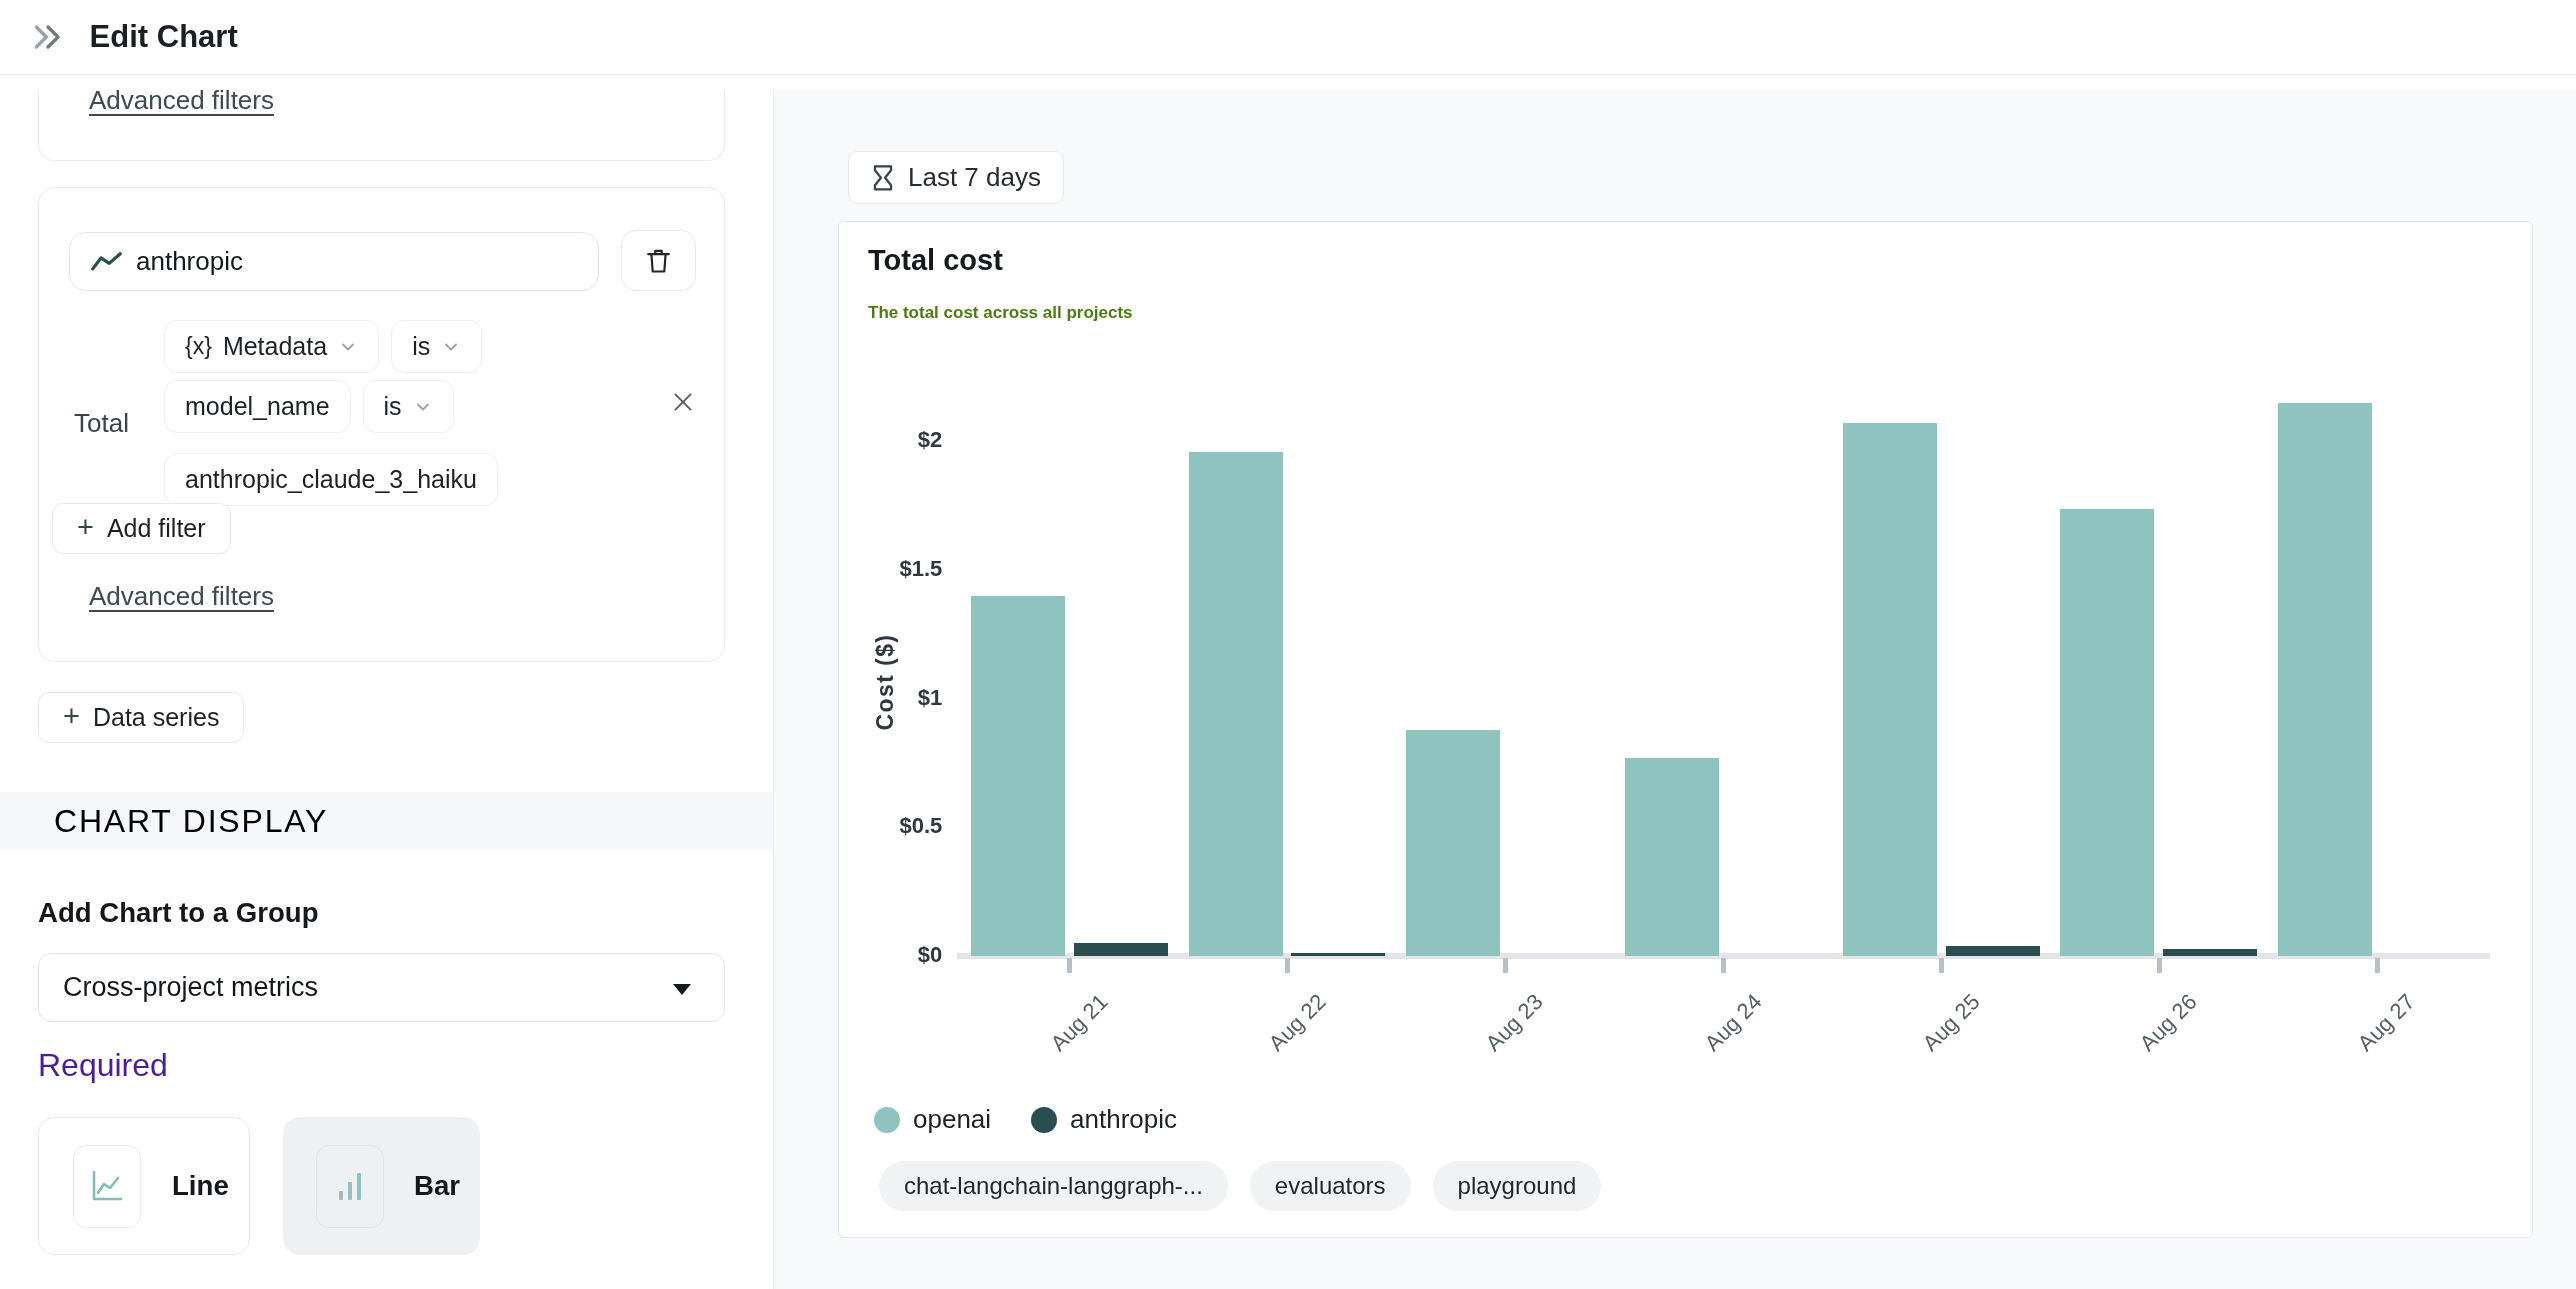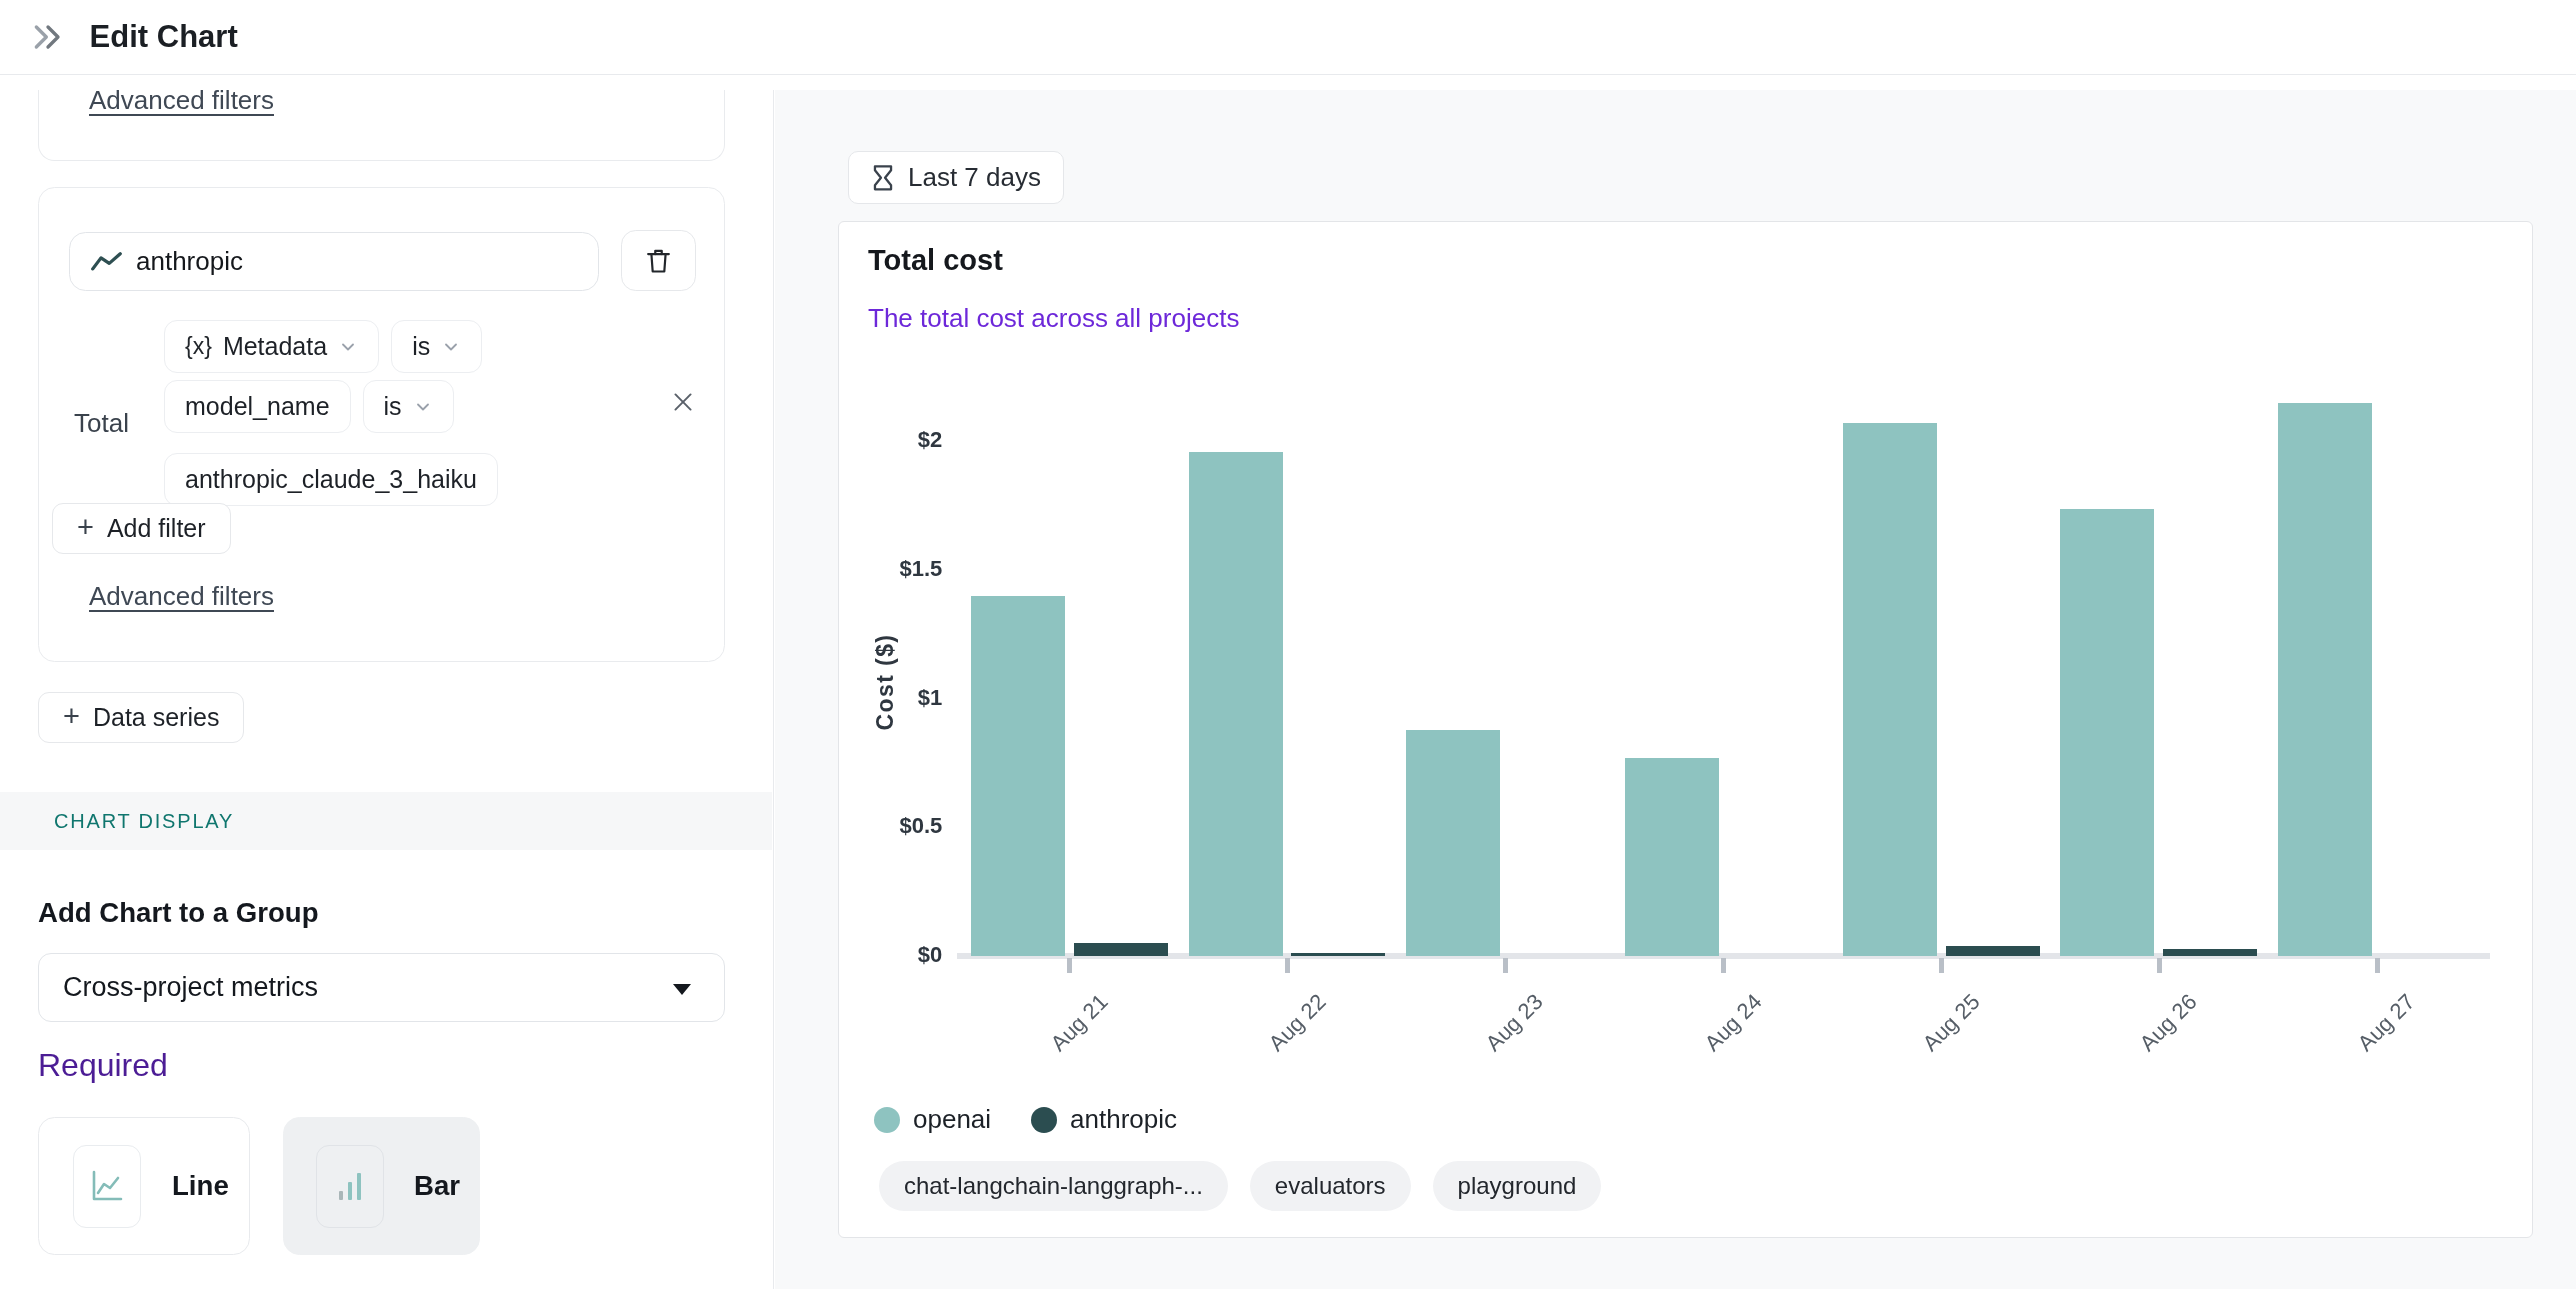--- a/index.html
+++ b/index.html
@@ -35,21 +35,21 @@
           border:1.8px solid #eceef1; border-radius:13px; font-size:25px; color:#1d2127; white-space:nowrap; cursor:pointer; }
   .close-x { position:absolute; left:628px; top:198px; width:31px; height:31px; display:flex; align-items:center;
              justify-content:center; cursor:pointer; }
 
   .btn { display:inline-flex; align-items:center; gap:13px; height:51px; padding:0 24px; background:#fff;
          border:1.8px solid #e6e8eb; border-radius:11px; font-size:25px; color:#1d2127; cursor:pointer; white-space:nowrap; }
   .plus { font-size:29px; color:#3a424c; line-height:1; margin-top:-2.8px; }
 
   .section-band { position:absolute; left:0; top:702px; width:772px; height:58px; background:#f6f7f8;
                   display:flex; align-items:center; padding-left:54px; }
-  .section-band span { font-size:20px; color:#0f766e; letter-spacing:1.8px;text-align:right; }
+  .section-band span { font-size:32px; color:#000000; letter-spacing:1.8px;text-align:right; }
 
   .group-heading { position:absolute; left:38px; top:807px; font-size:27.6px; font-weight:bold; color:#14181e; }
   .select { position:absolute; left:38px; top:863px; width:687px; height:69px; border:1.8px solid #e2e5e9;
             border-radius:13px; background:#fff; display:flex; align-items:center; padding-left:24px;
             font-size:27px; color:#14181e; cursor:pointer; }
   .select .caret { position:absolute; right:33px; top:30px; width:0; height:0;
                    border-left:9.2px solid transparent; border-right:9.2px solid transparent;
                    border-top:11px solid #14181e; }
   .required { position:absolute; left:38px; top:957px; font-size:32px; color:#4c1d95; }
 
@@ -62,21 +62,21 @@
   .type-label { font-size:27.6px; font-weight:600; color:#14181e; }
 
   
   .main { position:absolute; left:775px; top:90px; width:1801px; height:1200px; background:#f8f9fa; }
   .range-btn { position:absolute; left:73px; top:61px; height:53px; padding:0 22px; background:#fff;
                border:1.8px solid #e5e7ea; border-radius:10px; display:inline-flex; align-items:center; gap:13px;
                font-size:26px; color:#272c33; cursor:pointer; }
   .card { position:absolute; left:63px; top:131px; width:1695px; height:1017px; background:#fff;
           border:1.8px solid #e3e5e8; border-radius:6px; }
   .card-title { position:absolute; left:29px; top:22px; font-size:29px; font-weight:bold; color:#15181d; }
-  .card-subtitle { position:absolute; left:29px; top:81px; font-size:26px; color:#6d28d9; }
+  .card-subtitle { position:absolute; left:29px; top:81px; font-size:17px; color:#4d7c0f;font-weight:bold; }
 
   .plot { position:absolute; left:118px; top:164px; width:1533px; height:570px; }
   .x-axis-line { position:absolute; left:0; top:567px; width:1533px; height:5.5px; background:#e3e5e9; }
   .bar-mark { position:absolute; bottom:0; width:94px; }
   .x-tick { position:absolute; top:572px; width:4.6px; height:14.7px; background:#b9bfc7; }
   .x-label { position:absolute; font-size:22px; color:#555d66; white-space:nowrap;
              transform:translateX(-100%) rotate(-45deg); transform-origin:100% 0; }
   .y-label { position:absolute; width:101px; text-align:right; right:calc(100% + 14.7px); font-size:22px;
              font-weight:600; color:#2f3740; }
   .y-axis-title { position:absolute; left:-72px; top:296px; transform:translate(-50%,-50%) rotate(-90deg);

